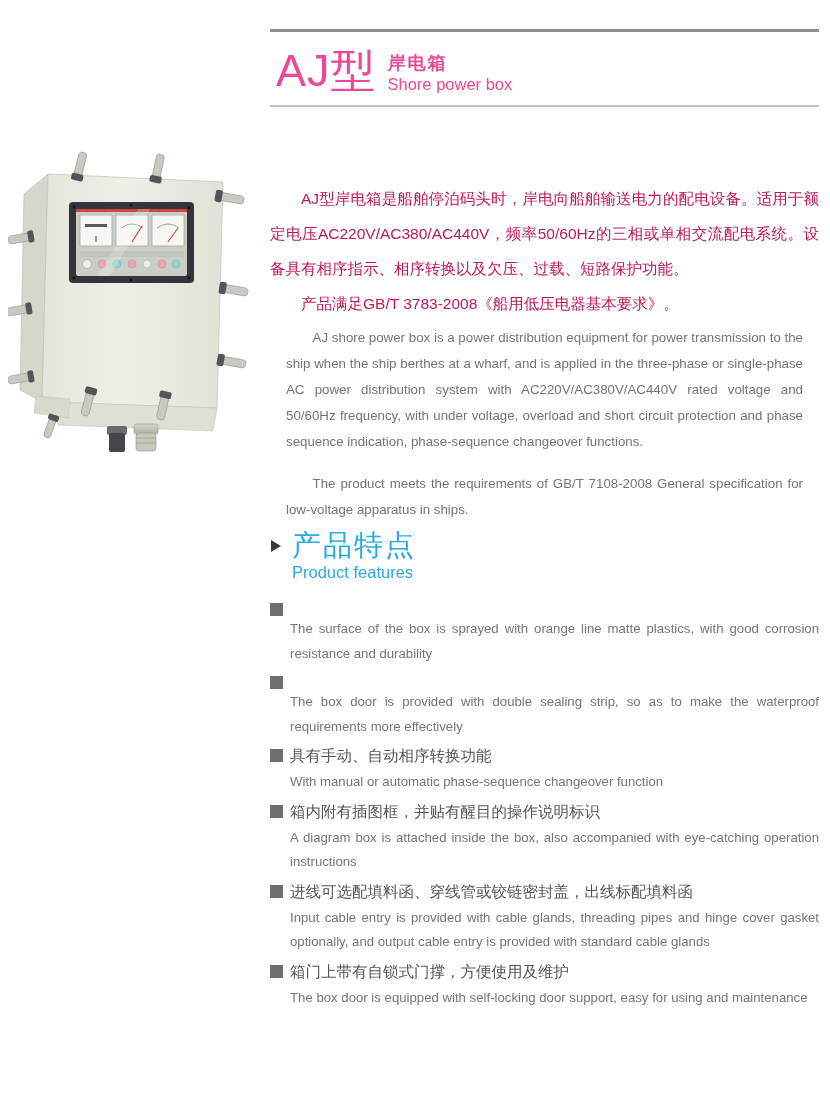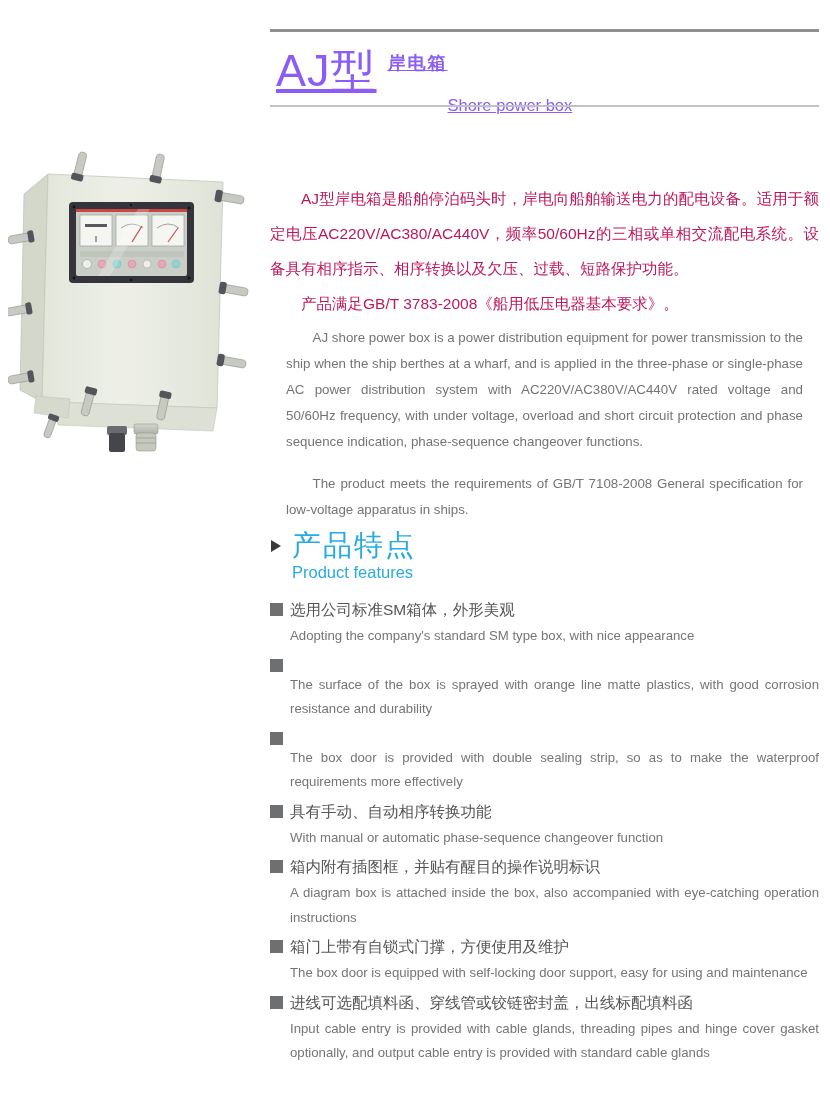--- a/index.html
+++ b/index.html
@@ -5,25 +5,25 @@
   html,body{margin:0;padding:0;background:#ffffff;}
   #page{
     position:relative;width:830px;height:1118px;background:#ffffff;overflow:hidden;
     font-family:"Liberation Sans","DejaVu Sans",sans-serif;
   }
   .rule{position:absolute;left:270px;width:549px;}
   #rule-top{top:29px;height:3px;background:#8e9092;}
   #rule-mid{top:105px;height:2px;background:#c0c2c4;}
 
   
-  #title-block{position:absolute;left:276px;top:44px;display:flex;gap:11px;color:#8b5cf6;text-decoration:underline;}
+  #title-block{position:absolute;left:276px;top:44px;display:flex;gap:11px;color:#ec4899;}
   .t-model{font-size:45px;line-height:54px;letter-spacing:1px;}
-  .t-stack{margin-top:8px;display:flex;flex-direction:row;}
+  .t-stack{margin-top:8px;display:flex;flex-direction:column;}
   .t-cn{font-size:18px;font-weight:bold;line-height:22px;letter-spacing:2px;}
-  .t-en{font-size:16.5px;line-height:21px;margin-top:43px;}
+  .t-en{font-size:16.5px;line-height:21px;}
 
   
   .sec{position:absolute;left:271px;width:549px;}
   .sec-head{display:grid;grid-template-columns:21px 1fr;}
   .tri{width:0;height:0;border-left:10px solid #3a3a3a;border-top:6px solid transparent;
        border-bottom:6px solid transparent;margin-top:12px;}
   .h-cn{font-size:29px;color:#29abe2;line-height:34px;letter-spacing:2px;grid-column:2;}
   .h-en{font-size:16.5px;color:#29abe2;line-height:21px;grid-column:2;}
 
   
@@ -204,27 +204,20 @@
       <div class="tri"></div>
       <div class="h-cn">产品特点</div>
       <div class="h-en">Product features</div>
     </div>
   </div>
 
   <div id="feature-list">
     <div class="feat-item">
       <div class="feat-cn-row">
           <span class="bullet"></span>
-          <span class="feat-cn">选用公司标准SM箱体，外形美观</span>
-        </div>
-      <div class="feat-en">Adopting the company's standard SM type box, with nice appearance</div>
-    </div>
-    <div class="feat-item">
-      <div class="feat-cn-row">
-          <span class="bullet"></span>
         </div>
       <div class="feat-en">The surface of the box is sprayed with orange line matte plastics, with good corrosion resistance and durability</div>
     </div>
     <div class="feat-item">
       <div class="feat-cn-row">
           <span class="bullet"></span>
         </div>
       <div class="feat-en">The box door is provided with double sealing strip, so as to make the waterproof requirements more effectively</div>
     </div>
     <div class="feat-item">
@@ -237,26 +230,26 @@
     <div class="feat-item">
       <div class="feat-cn-row">
           <span class="bullet"></span>
           <span class="feat-cn">箱内附有插图框，并贴有醒目的操作说明标识</span>
         </div>
       <div class="feat-en">A diagram box is attached inside the box, also accompanied with eye-catching operation instructions</div>
     </div>
     <div class="feat-item">
       <div class="feat-cn-row">
           <span class="bullet"></span>
+          <span class="feat-cn">进线可选配填料函、穿线管或铰链密封盖，出线标配填料函</span>
+        </div>
+      <div class="feat-en">Input cable entry is provided with cable glands, threading pipes and hinge cover gasket optionally, and output cable entry is provided with standard cable glands</div>
+    </div>
+    <div class="feat-item">
+      <div class="feat-cn-row">
+          <span class="bullet"></span>
           <span class="feat-cn">箱门上带有自锁式门撑，方便使用及维护</span>
         </div>
       <div class="feat-en">The box door is equipped with self-locking door support, easy for using and maintenance</div>
     </div>
-    <div class="feat-item">
-      <div class="feat-cn-row">
-          <span class="bullet"></span>
-          <span class="feat-cn">进线可选配填料函、穿线管或铰链密封盖，出线标配填料函</span>
-        </div>
-      <div class="feat-en">Input cable entry is provided with cable glands, threading pipes and hinge cover gasket optionally, and output cable entry is provided with standard cable glands</div>
-    </div>
   </div>
 
 </div>
 
 </body></html>

